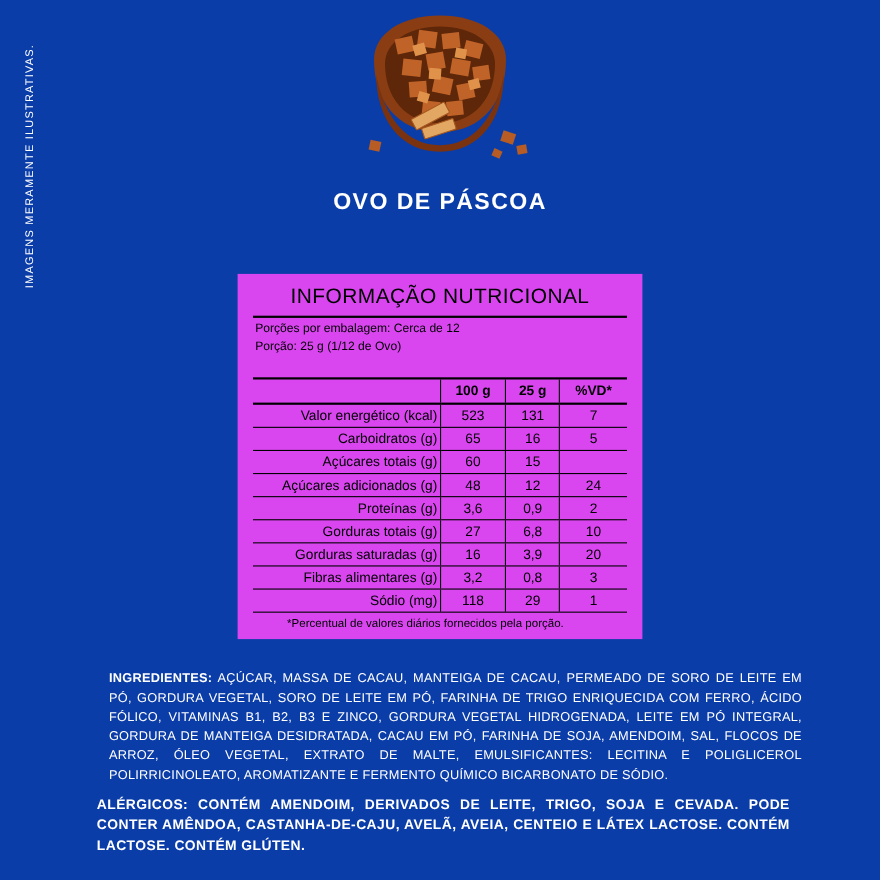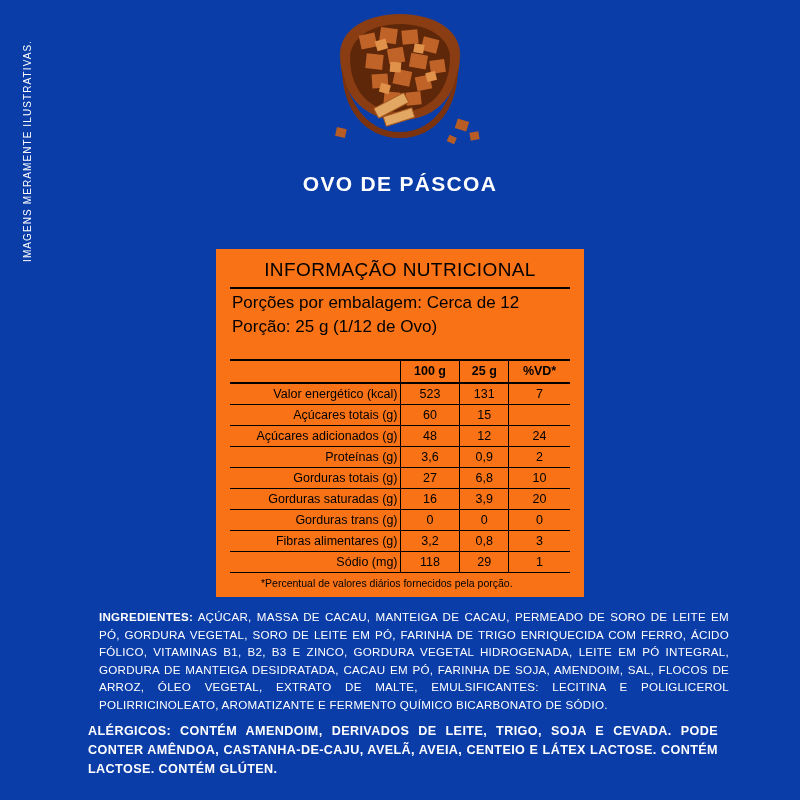--- a/index.html
+++ b/index.html
@@ -72,37 +72,37 @@
     letter-spacing: 0.2px;
     margin-top: 6px;
   }
 
   
   .nutri-panel {
     position: absolute;
     left: 216px;
     top: 249px;
     width: 368px;
-    background: #f97316;
+    background: #d946ef;
     box-sizing: border-box;
     padding: 10px 14px 8px 14px;
   }
   .nutri-title {
     text-align: center;
     font-size: 19px;
     color: #000;
     letter-spacing: 0.4px;
     padding-bottom: 6px;
   }
   .rule-thick {
     border-top: 2px solid #000;
     margin: 0;
   }
   .portions {
-    font-size: 17px;
+    font-size: 11px;
     color: #000;
     padding: 3px 2px 1px 2px;
     line-height: 1.35;
   }
   table.nutri {
     width: 100%;
     border-collapse: collapse;
     font-size: 12.5px;
     color: #000;
   }
@@ -247,20 +247,26 @@
         </tr>
       </thead>
       <tbody>
         <tr class="row">
           <td class="lbl">Valor energético (kcal)</td>
           <td class="c">523</td>
           <td class="c">131</td>
           <td class="c">7</td>
         </tr>
         <tr class="row">
+          <td class="lbl">Carboidratos (g)</td>
+          <td class="c">65</td>
+          <td class="c">16</td>
+          <td class="c">5</td>
+        </tr>
+        <tr class="row">
           <td class="lbl">Açúcares totais (g)</td>
           <td class="c">60</td>
           <td class="c">15</td>
           <td class="c"></td>
         </tr>
         <tr class="row">
           <td class="lbl indent">Açúcares adicionados (g)</td>
           <td class="c">48</td>
           <td class="c">12</td>
           <td class="c">24</td>
@@ -277,26 +283,20 @@
           <td class="c">6,8</td>
           <td class="c">10</td>
         </tr>
         <tr class="row">
           <td class="lbl indent">Gorduras saturadas (g)</td>
           <td class="c">16</td>
           <td class="c">3,9</td>
           <td class="c">20</td>
         </tr>
         <tr class="row">
-          <td class="lbl indent">Gorduras trans (g)</td>
-          <td class="c">0</td>
-          <td class="c">0</td>
-          <td class="c">0</td>
-        </tr>
-        <tr class="row">
           <td class="lbl">Fibras alimentares (g)</td>
           <td class="c">3,2</td>
           <td class="c">0,8</td>
           <td class="c">3</td>
         </tr>
         <tr class="row">
           <td class="lbl">Sódio (mg)</td>
           <td class="c">118</td>
           <td class="c">29</td>
           <td class="c">1</td>

